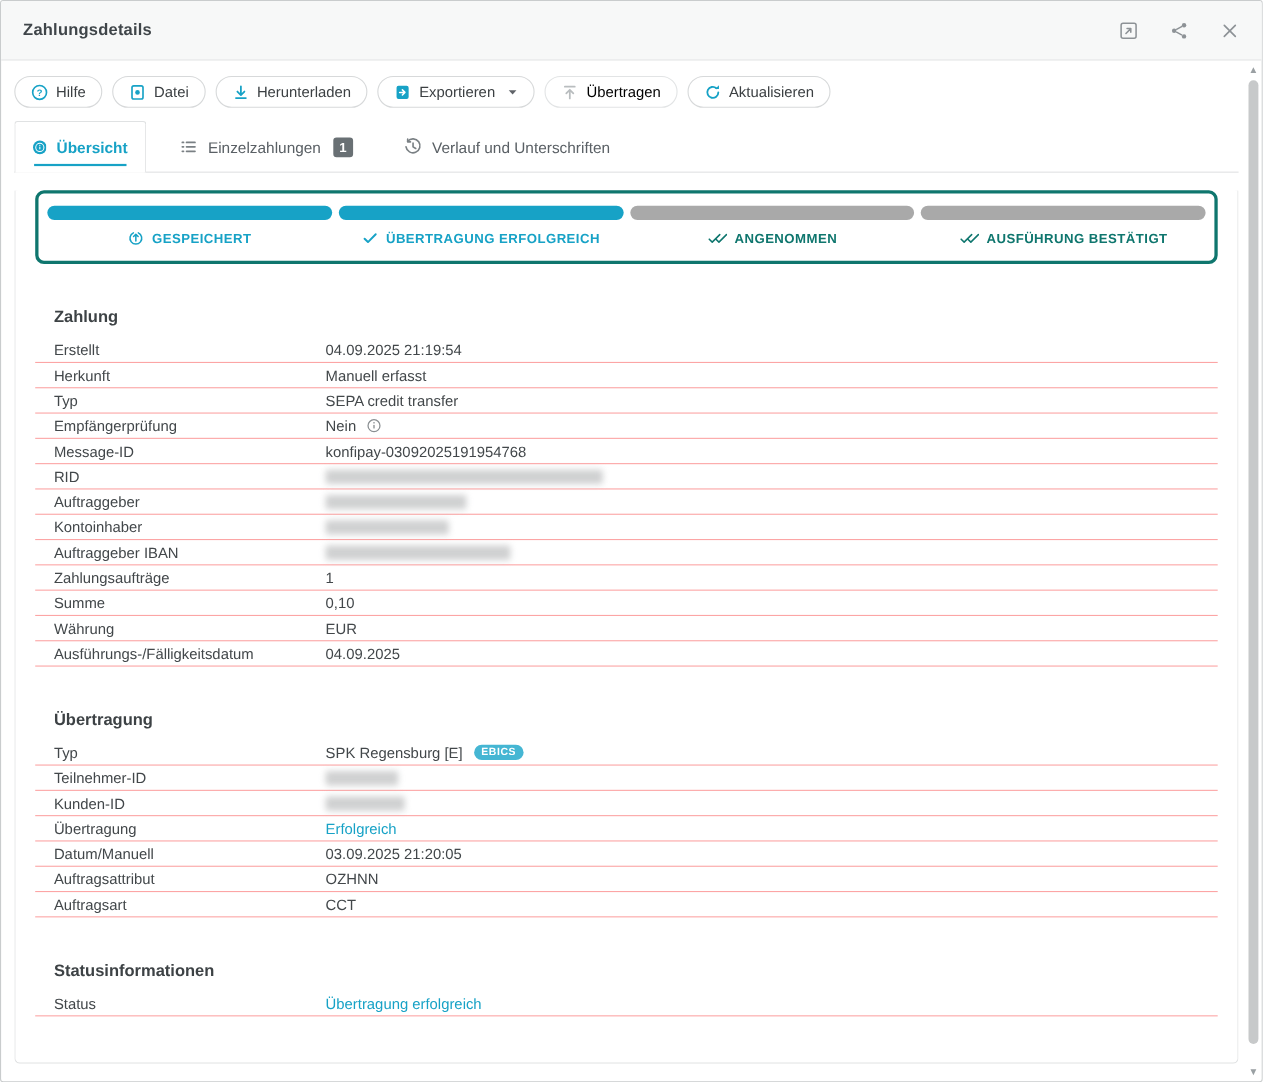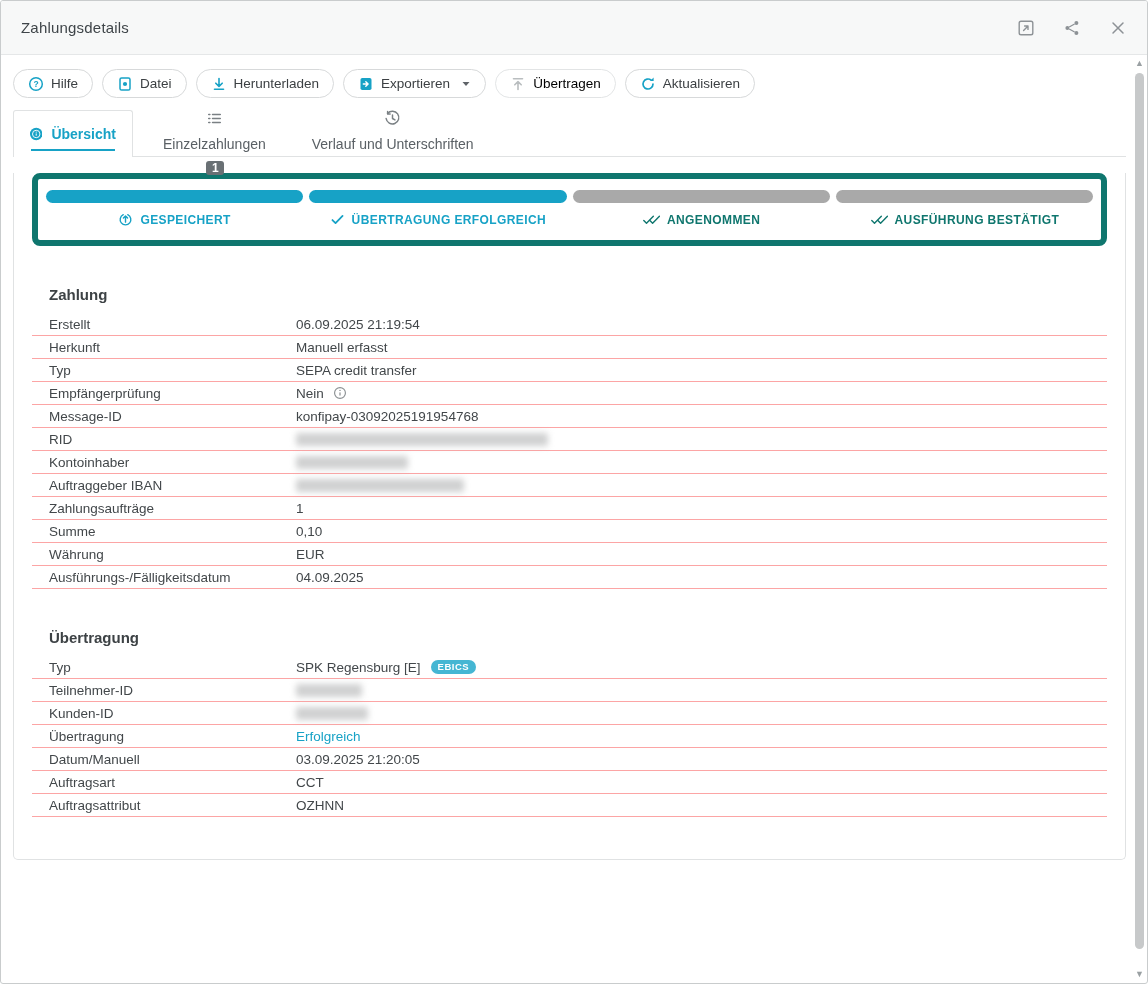--- a/index.html
+++ b/index.html
@@ -10,21 +10,21 @@
     position:relative; width:1148px; height:984px;
     background:#fff; border:1px solid #c9cccd; border-radius:3px;
     overflow:hidden;
   }
 
   
   .titlebar {
     height:54px; background:#f7f8f8; border-bottom:1px solid #e5e7e8;
     display:flex; align-items:center; padding:0 20px;
   }
-  .titlebar .title { font-size:15px; font-weight:normal; color:#3f4549; letter-spacing:.2px; }
+  .titlebar .title { font-size:15px; font-weight:bold; color:#3f4549; letter-spacing:.2px; }
   .titlebar .spacer { flex:1; }
   .win-icons { display:flex; align-items:center; gap:28px; color:#8d9296; }
   .win-icons .wicon { width:18px; height:18px; display:inline-flex; cursor:pointer; }
   .win-icons svg { width:100%; height:100%; }
 
   
   .toolbar { display:flex; gap:9px; margin:14px 12px 0 12px; }
   .tbtn {
     display:inline-flex; align-items:center; gap:7px; height:29px;
     padding:0 14px; background:#fff; border:1px solid #d7d9da; border-radius:15px;
@@ -56,31 +56,31 @@
   .tab.active .icon { width:20px; height:20px; color:var(--accent); }
   .tab.active::after {
     content:""; position:absolute; left:17px; right:17px; bottom:6px; height:2px;
     background:var(--accent);
   }
   .tab .badge {
     min-width:18px; height:18px; padding:0 3px; border-radius:3px; background:#697074;
     color:#fff; font-size:12px; font-weight:bold; display:inline-flex;
     align-items:center; justify-content:center; margin-left:2px;
   }
-  .tab + .tab { margin-left:14px;flex-direction:column; }
+  .tab + .tab { margin-left:14px; }
 
   
   .panel {
     margin:0 21px 0 12px; border:1px solid #e0e2e3; border-top:none;
     border-radius:0 0 5px 5px; padding-bottom:42px; background:#fff;
   }
 
   
   .progressbox {
-    margin:16px 18px 0; border:6px solid #0f766e; border-radius:8px;
+    margin:16px 18px 0; border:3px solid #0f766e; border-radius:8px;
     padding:11px 5px 13px; 
   }
   .steps { display:flex; }
   .step { flex:1; padding:0 3px; }
   .step .bar { height:13px; border-radius:7px; background:#a9a9a9; }
   .step.done .bar { background:var(--accent); }
   .step .steplabel {
     margin-top:9px; display:flex; align-items:center; justify-content:center; gap:7px;
     font-size:12px; font-weight:bold; letter-spacing:.4px; color:#0f766e;
   }
@@ -298,21 +298,21 @@
           </div>
         </div>
     </div>
 
     <div id="sections-root">
         <div class="section">
           <h2>Zahlung</h2>
           <div class="row">
             <span class="rlabel">Erstellt</span>
             <span class="rvalue">
-              <span>06.09.2025 21:19:54</span>
+              <span>04.09.2025 21:19:54</span>
             </span>
           </div>
           <div class="row">
             <span class="rlabel">Herkunft</span>
             <span class="rvalue">
               <span>Manuell erfasst</span>
             </span>
           </div>
           <div class="row">
             <span class="rlabel">Typ</span>
@@ -339,20 +339,26 @@
               <span>konfipay-03092025191954768</span>
             </span>
           </div>
           <div class="row">
             <span class="rlabel">RID</span>
             <span class="rvalue">
               <span class="redacted" style="width: 252px;"></span>
             </span>
           </div>
           <div class="row">
+            <span class="rlabel">Auftraggeber</span>
+            <span class="rvalue">
+              <span class="redacted" style="width: 128px;"></span>
+            </span>
+          </div>
+          <div class="row">
             <span class="rlabel">Kontoinhaber</span>
             <span class="rvalue">
               <span class="redacted" style="width: 112px;"></span>
             </span>
           </div>
           <div class="row">
             <span class="rlabel">Auftraggeber IBAN</span>
             <span class="rvalue">
               <span class="redacted" style="width: 168px;"></span>
             </span>
@@ -409,29 +415,38 @@
               <span>Erfolgreich</span>
             </span>
           </div>
           <div class="row">
             <span class="rlabel">Datum/Manuell</span>
             <span class="rvalue">
               <span>03.09.2025 21:20:05</span>
             </span>
           </div>
           <div class="row">
+            <span class="rlabel">Auftragsattribut</span>
+            <span class="rvalue">
+              <span>OZHNN</span>
+            </span>
+          </div>
+          <div class="row">
             <span class="rlabel">Auftragsart</span>
             <span class="rvalue">
               <span>CCT</span>
             </span>
           </div>
-          <div class="row">
-            <span class="rlabel">Auftragsattribut</span>
-            <span class="rvalue">
-              <span>OZHNN</span>
+        </div>
+        <div class="section">
+          <h2>Statusinformationen</h2>
+          <div class="row">
+            <span class="rlabel">Status</span>
+            <span class="rvalue accent">
+              <span>Übertragung erfolgreich</span>
             </span>
           </div>
         </div>
       </div>
 
   </div>
 
   <div class="scrollbar">
     <div class="arrow up">▲</div>
     <div class="thumb"></div>

